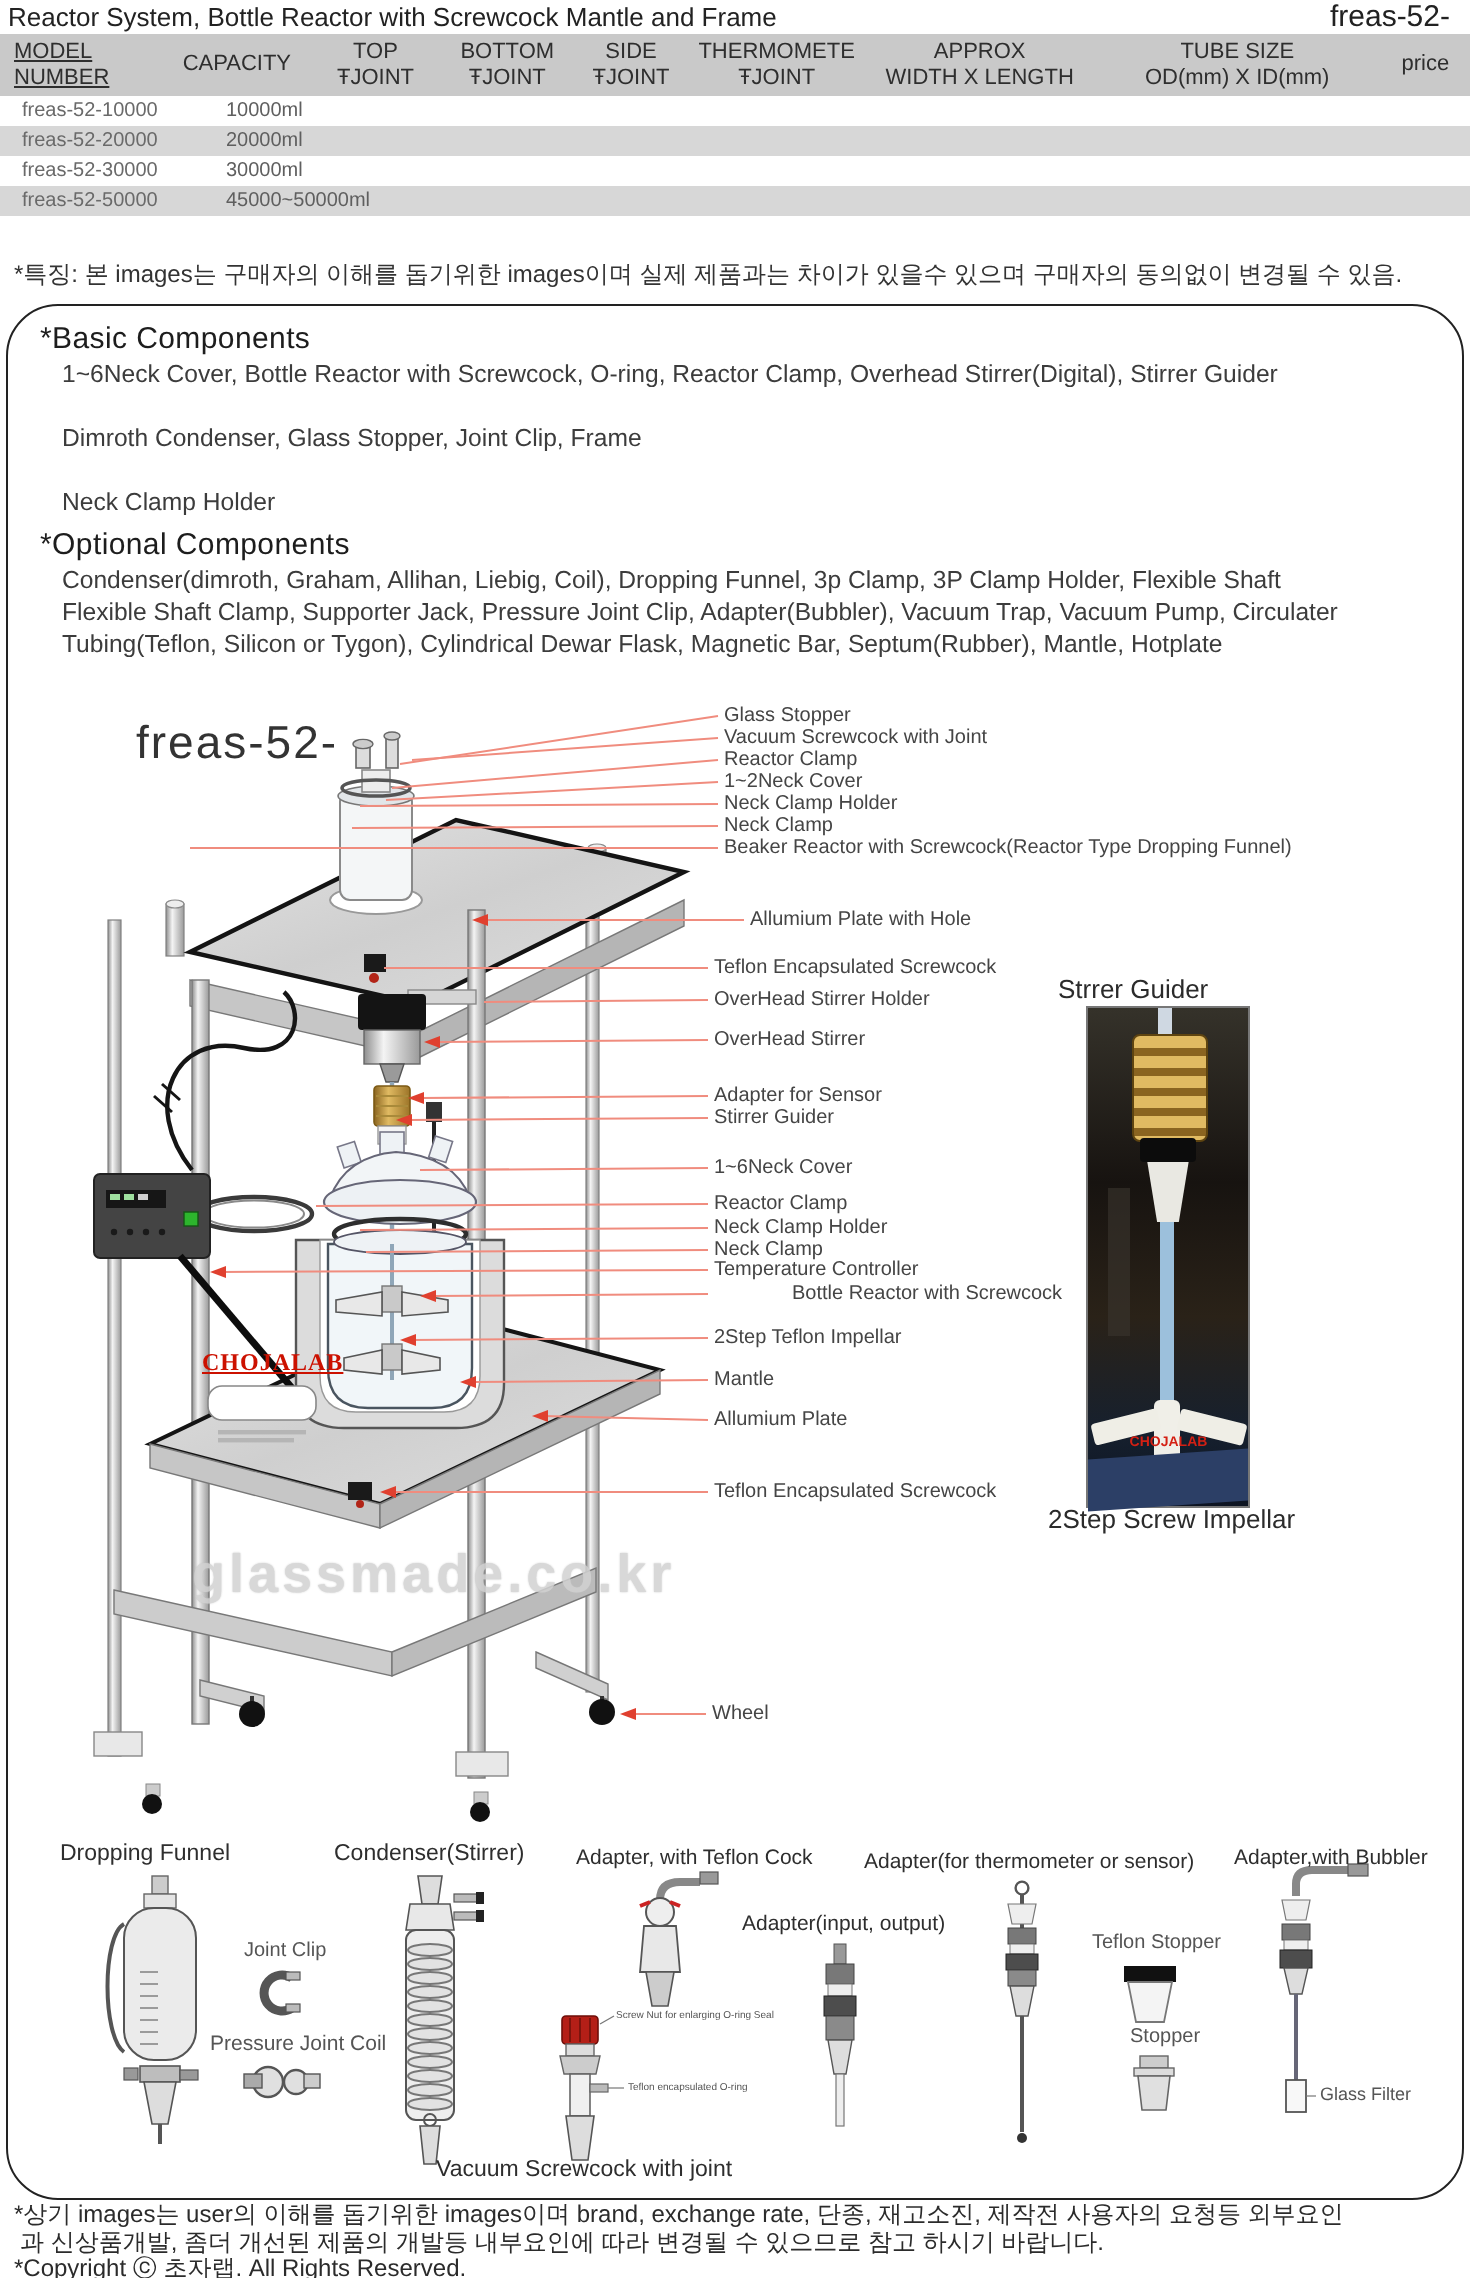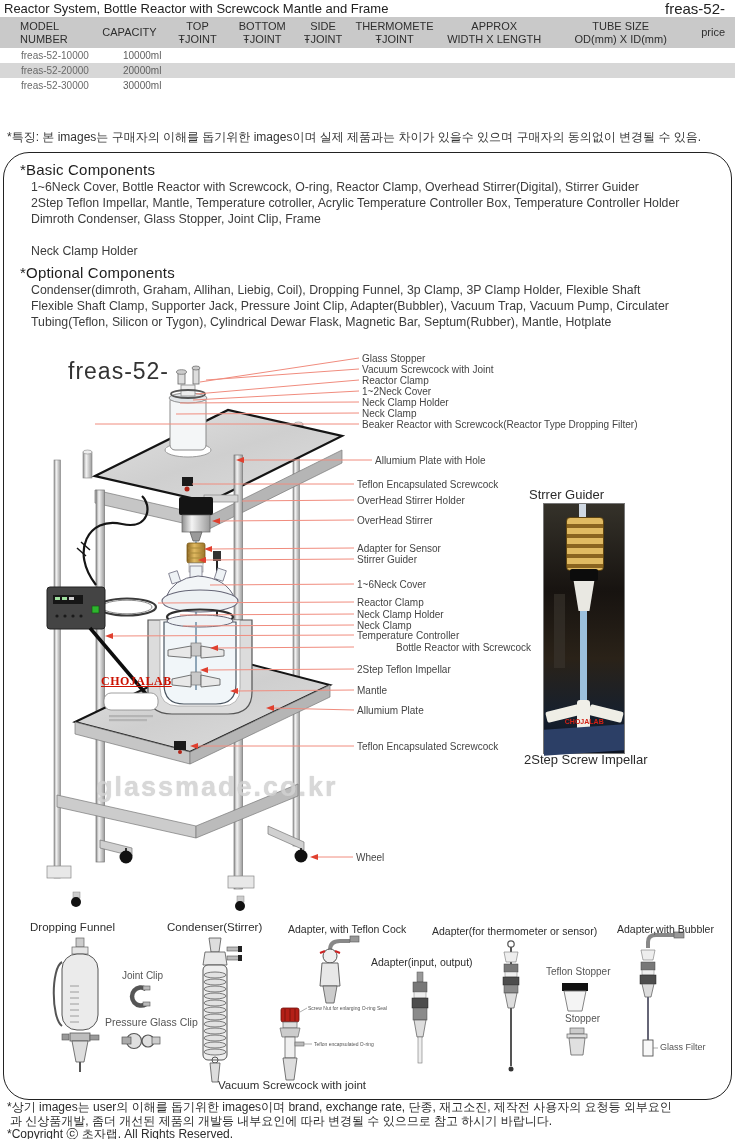--- a/index.html
+++ b/index.html
@@ -9,21 +9,21 @@
   .nowrap{white-space:nowrap;}
 
   
   #doc-title{left:4px;top:1px;font-size:13px;color:#222;}
   #doc-code{right:10px;top:0;font-size:15px;color:#222;}
   #spec-table{left:0;top:17px;width:735px;}
   .thead{display:flex;background:#c9c9c9;height:31px;align-items:center;}
   .th{font-size:11px;line-height:12.5px;text-align:center;color:#2e2e2e;}
   .trow{display:flex;height:15px;align-items:center;}
   .trow.alt{background:#d7d7d7;}
-  .td-model{font-size:10px;color:#6a6a6a;padding-left:21px;}
+  .td-model{font-size:10px;color:#6a6a6a;padding-left:11px;}
   .td-cap{font-size:10px;color:#5f5f5f;padding-left:34px;}
 
   #feature-note{left:7px;top:129px;font-size:12px;color:#333;}
 
   #outer-box{left:3px;top:152px;width:727px;height:946px;border:1.2px solid #222;border-radius:26px;}
 
   .sec-head{font-size:15px;color:#1d1d1d;letter-spacing:.2px;}
   .sec-line{font-size:12.3px;color:#3c3c3c;line-height:15.8px;}
 
   #big-model{left:68px;top:358px;font-size:23px;color:#333;letter-spacing:1px;}
@@ -52,21 +52,21 @@
 </head>
 <body>
 
 <div id="page">
 
   <span class="abs nowrap" id="doc-title">Reactor System, Bottle Reactor with Screwcock Mantle and Frame</span>
   <span class="abs nowrap" id="doc-code">freas-52-</span>
 
   <div class="abs" id="spec-table">
     <div class="thead">
-      <div class="th" style="width:75px;text-align:left;padding-left:20px;">
+      <div class="th" style="width:75px;text-align:left;padding-left:7px;text-decoration:underline;">
           <div>MODEL</div>
           <div>NUMBER</div>
         </div>
       <div class="th" style="width:75px;">
           <div>CAPACITY</div>
           <div></div>
         </div>
       <div class="th" style="width:65px;">
           <div>TOP</div>
           <div>ŦJOINT</div>
@@ -100,29 +100,32 @@
       <div class="td-cap">10000ml</div>
     </div>
     <div class="trow alt">
       <div class="td-model" style="width:68px;">freas-52-20000</div>
       <div class="td-cap">20000ml</div>
     </div>
     <div class="trow">
       <div class="td-model" style="width:68px;">freas-52-30000</div>
       <div class="td-cap">30000ml</div>
     </div>
+    <div class="trow alt">
+      <div class="td-model" style="width:68px;">freas-52-50000</div>
+      <div class="td-cap">45000~50000ml</div>
+    </div>
   </div>
 
   <span class="abs nowrap" id="feature-note">*특징: 본 images는 구매자의 이해를 돕기위한 images이며 실제 제품과는 차이가 있을수 있으며 구매자의 동의없이 변경될 수 있음.</span>
 
   <div class="abs" id="outer-box"></div>
 
   <span class="abs nowrap sec-head" style="left:20px;top:161px;">*Basic Components</span>
   <span class="abs nowrap sec-line" style="left:31px;top:180px;">1~6Neck Cover, Bottle Reactor with Screwcock, O-ring, Reactor Clamp, Overhead Stirrer(Digital), Stirrer Guider</span>
-  <span class="abs nowrap sec-line" style="left:31px;top:196px;">2Step Teflon Impellar, Mantle, Temperature cotroller, Acrylic Temperature Controller Box, Temperature Controller Holder</span>
   <span class="abs nowrap sec-line" style="left:31px;top:212px;">Dimroth Condenser, Glass Stopper, Joint Clip, Frame</span>
   <span class="abs nowrap sec-line" style="left:31px;top:244px;">Neck Clamp Holder</span>
 
   <span class="abs nowrap sec-head" style="left:20px;top:264px;">*Optional Components</span>
   <span class="abs nowrap sec-line" style="left:31px;top:283px;">Condenser(dimroth, Graham, Allihan, Liebig, Coil), Dropping Funnel, 3p Clamp, 3P Clamp Holder, Flexible Shaft</span>
   <span class="abs nowrap sec-line" style="left:31px;top:315px;">Tubing(Teflon, Silicon or Tygon), Cylindrical Dewar Flask, Magnetic Bar, Septum(Rubber), Mantle, Hotplate</span>
   <span class="abs nowrap sec-line" style="left:31px;top:299px;">Flexible Shaft Clamp, Supporter Jack, Pressure Joint Clip, Adapter(Bubbler), Vacuum Trap, Vacuum Pump, Circulater</span>
 
   <span class="abs nowrap" id="big-model">freas-52-</span>
   <span class="abs nowrap" id="watermark">glassmade.co.kr</span>
@@ -454,21 +457,21 @@
       <polygon points="310,857 318,854 318,860"></polygon>
     </g>
   </svg>
 
   <span class="callout" style="left:362px;top:358px;">Glass Stopper</span>
   <span class="callout" style="left:362px;top:369px;">Vacuum Screwcock with Joint</span>
   <span class="callout" style="left:362px;top:380px;">Reactor Clamp</span>
   <span class="callout" style="left:362px;top:391px;">1~2Neck Cover</span>
   <span class="callout" style="left:362px;top:402px;">Neck Clamp Holder</span>
   <span class="callout" style="left:362px;top:413px;">Neck Clamp</span>
-  <span class="callout" style="left:362px;top:424px;">Beaker Reactor with Screwcock(Reactor Type Dropping Filter)</span>
+  <span class="callout" style="left:362px;top:424px;">Beaker Reactor with Screwcock(Reactor Type Dropping Funnel)</span>
   <span class="callout" style="left:375px;top:460px;">Allumium Plate with Hole</span>
   <span class="callout" style="left:357px;top:484px;">Teflon Encapsulated Screwcock</span>
   <span class="callout" style="left:357px;top:500px;">OverHead Stirrer Holder</span>
   <span class="callout" style="left:357px;top:520px;">OverHead Stirrer</span>
   <span class="callout" style="left:357px;top:548px;">Adapter for Sensor</span>
   <span class="callout" style="left:357px;top:559px;">Stirrer Guider</span>
   <span class="callout" style="left:357px;top:584px;">1~6Neck Cover</span>
   <span class="callout" style="left:357px;top:602px;">Reactor Clamp</span>
   <span class="callout" style="left:357px;top:614px;">Neck Clamp Holder</span>
   <span class="callout" style="left:357px;top:625px;">Neck Clamp</span>
@@ -498,21 +501,21 @@
   </div>
   <span class="abs nowrap" id="photo-caption">2Step Screw Impellar</span>
 
   <span class="part-caption" style="left:30px;top:921px;font-size:11.5px;">Dropping Funnel</span>
   <span class="part-caption" style="left:167px;top:921px;font-size:11.5px;">Condenser(Stirrer)</span>
   <span class="part-caption" style="left:288px;top:923px;">Adapter, with Teflon Cock</span>
   <span class="part-caption" style="left:432px;top:925px;">Adapter(for thermometer or sensor)</span>
   <span class="part-caption" style="left:617px;top:923px;">Adapter,with Bubbler</span>
   <span class="part-caption" style="left:371px;top:956px;">Adapter(input, output)</span>
   <span class="part-caption" style="left:122px;top:970px;font-size:10px;color:#555;">Joint Clip</span>
-  <span class="part-caption" style="left:105px;top:1016px;color:#555;">Pressure Glass Clip</span>
+  <span class="part-caption" style="left:105px;top:1016px;color:#555;">Pressure Joint Coil</span>
   <span class="part-caption" style="left:546px;top:966px;font-size:10px;color:#555;">Teflon Stopper</span>
   <span class="part-caption" style="left:565px;top:1013px;font-size:10px;color:#555;">Stopper</span>
   <span class="part-caption" style="left:660px;top:1042px;font-size:9px;color:#555;">Glass Filter</span>
   <span class="part-caption" style="left:218px;top:1079px;font-size:11.5px;">Vacuum Screwcock with joint</span>
   <span class="tiny-label" style="left:308px;top:1005px;">Screw Nut for enlarging O-ring Seal</span>
   <span class="tiny-label" style="left:314px;top:1041px;">Teflon encapsulated O-ring</span>
 
   <span class="foot" style="left:7px;top:1099px;">*상기 images는 user의 이해를 돕기위한 images이며 brand, exchange rate, 단종, 재고소진, 제작전 사용자의 요청등 외부요인</span>
   <span class="foot" style="left:10px;top:1113px;">과 신상품개발, 좀더 개선된 제품의 개발등 내부요인에 따라 변경될 수 있으므로 참고 하시기 바랍니다.</span>
   <span class="foot" style="left:7px;top:1126px;">*Copyright ⓒ 초자랩.     All Rights Reserved.</span>

